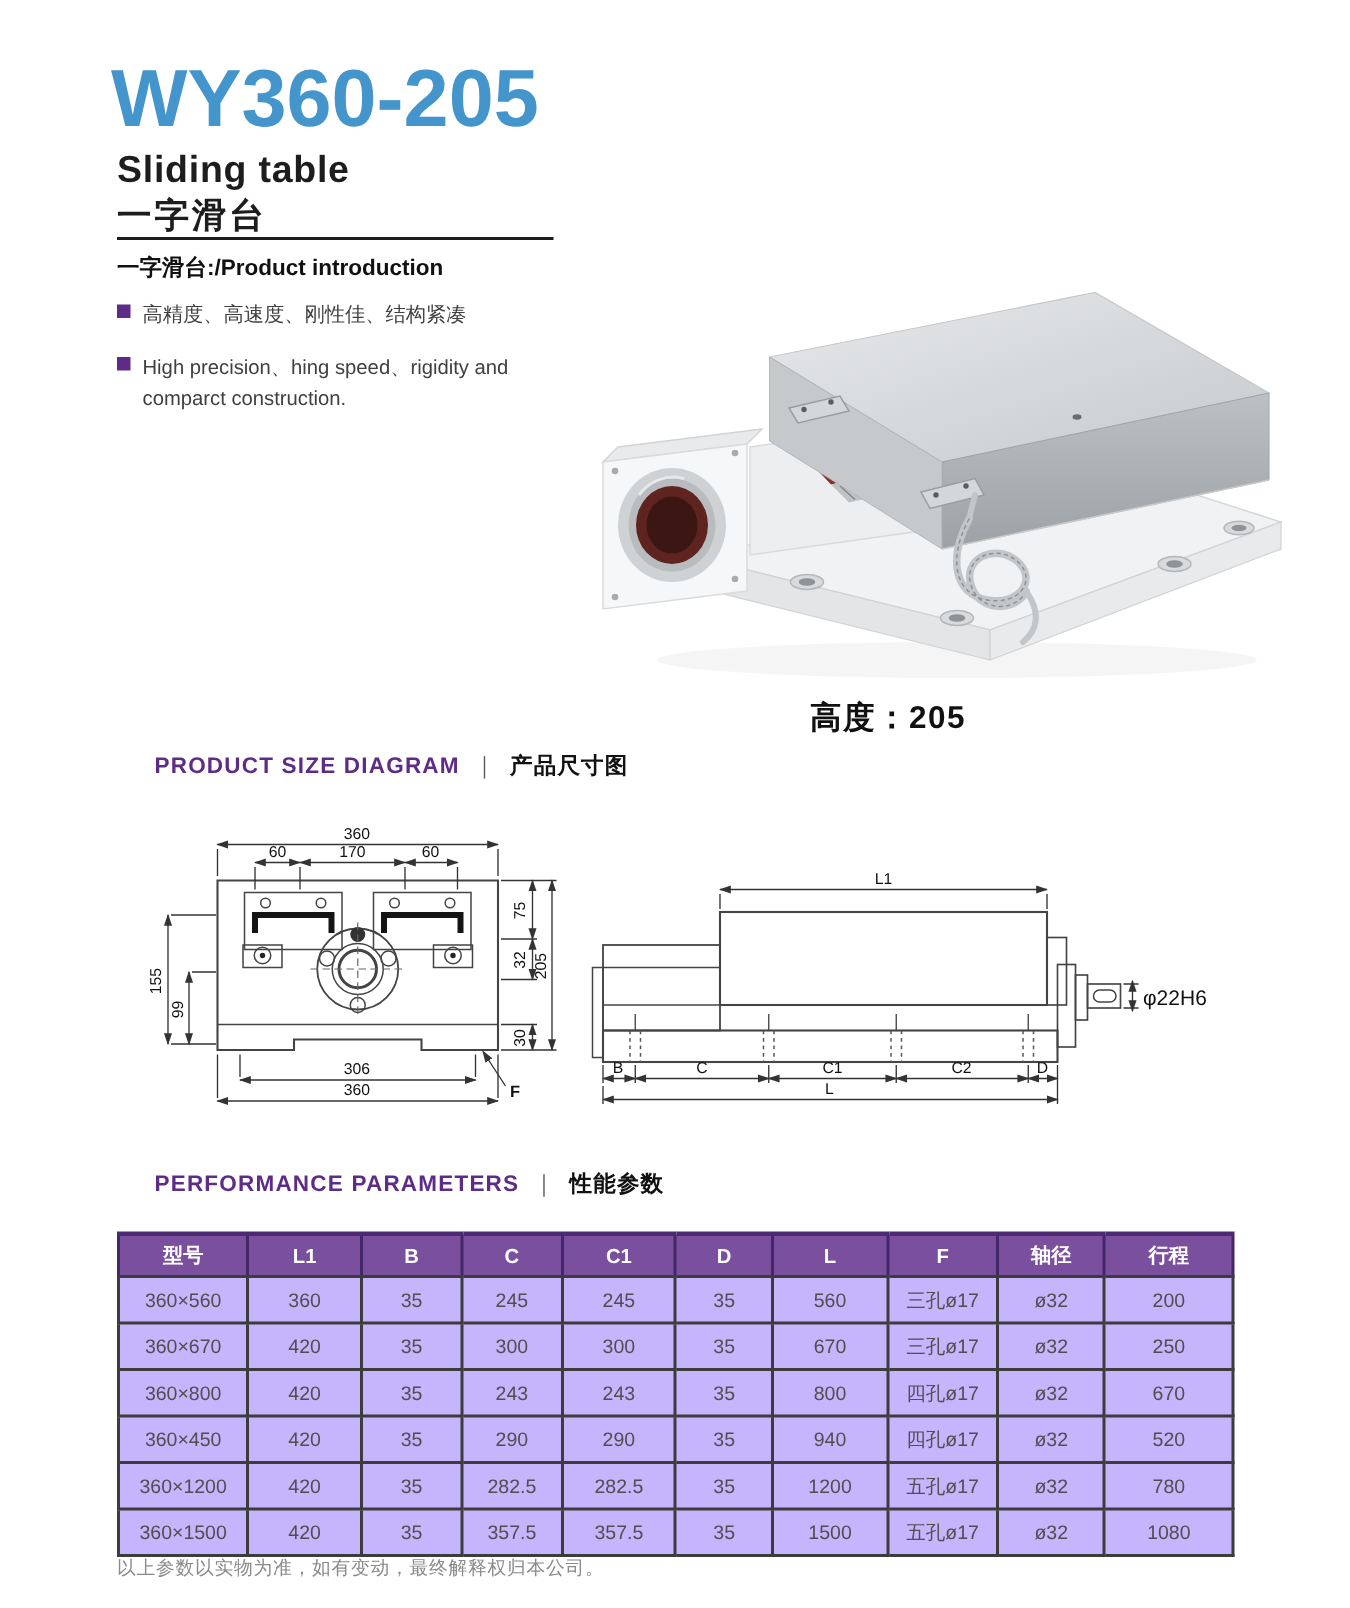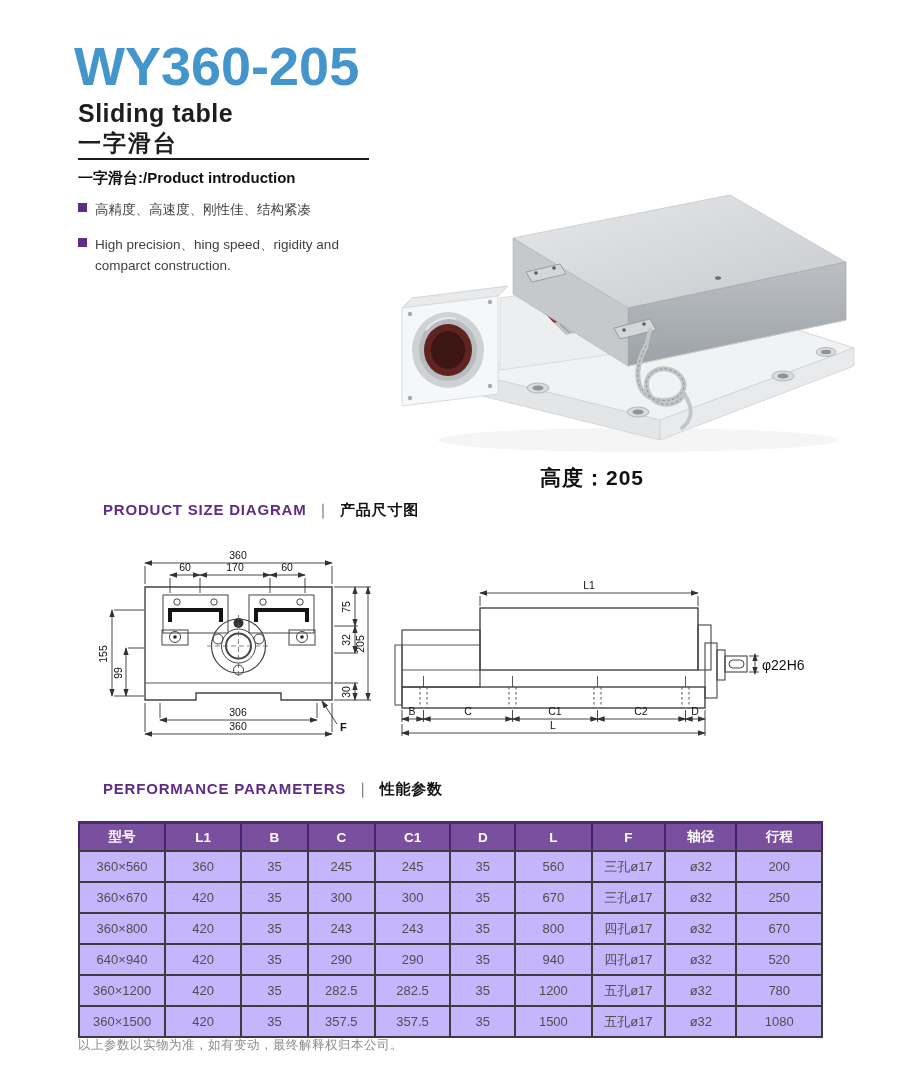--- a/index.html
+++ b/index.html
@@ -355,21 +355,21 @@
           <td>35</td>
           <td>243</td>
           <td>243</td>
           <td>35</td>
           <td>800</td>
           <td>四孔ø17</td>
           <td>ø32</td>
           <td>670</td>
         </tr>
         <tr>
-          <td>640×940</td>
+          <td>360×450</td>
           <td>420</td>
           <td>35</td>
           <td>290</td>
           <td>290</td>
           <td>35</td>
           <td>940</td>
           <td>四孔ø17</td>
           <td>ø32</td>
           <td>520</td>
         </tr>

